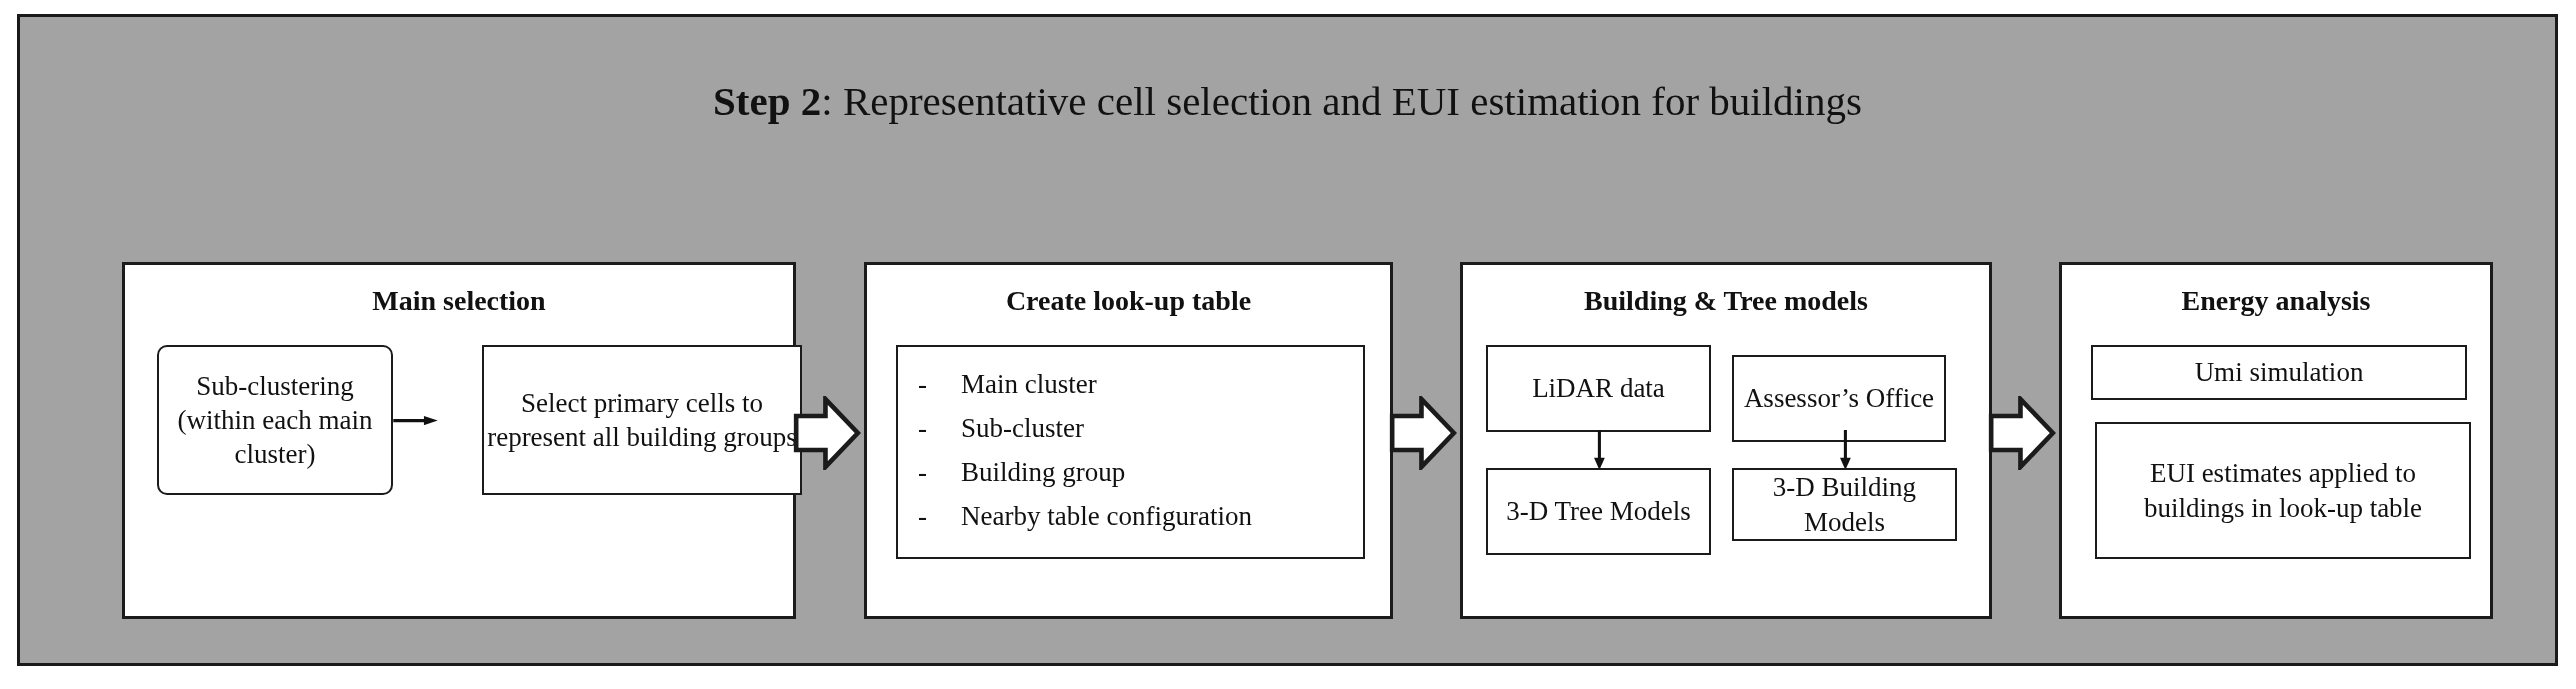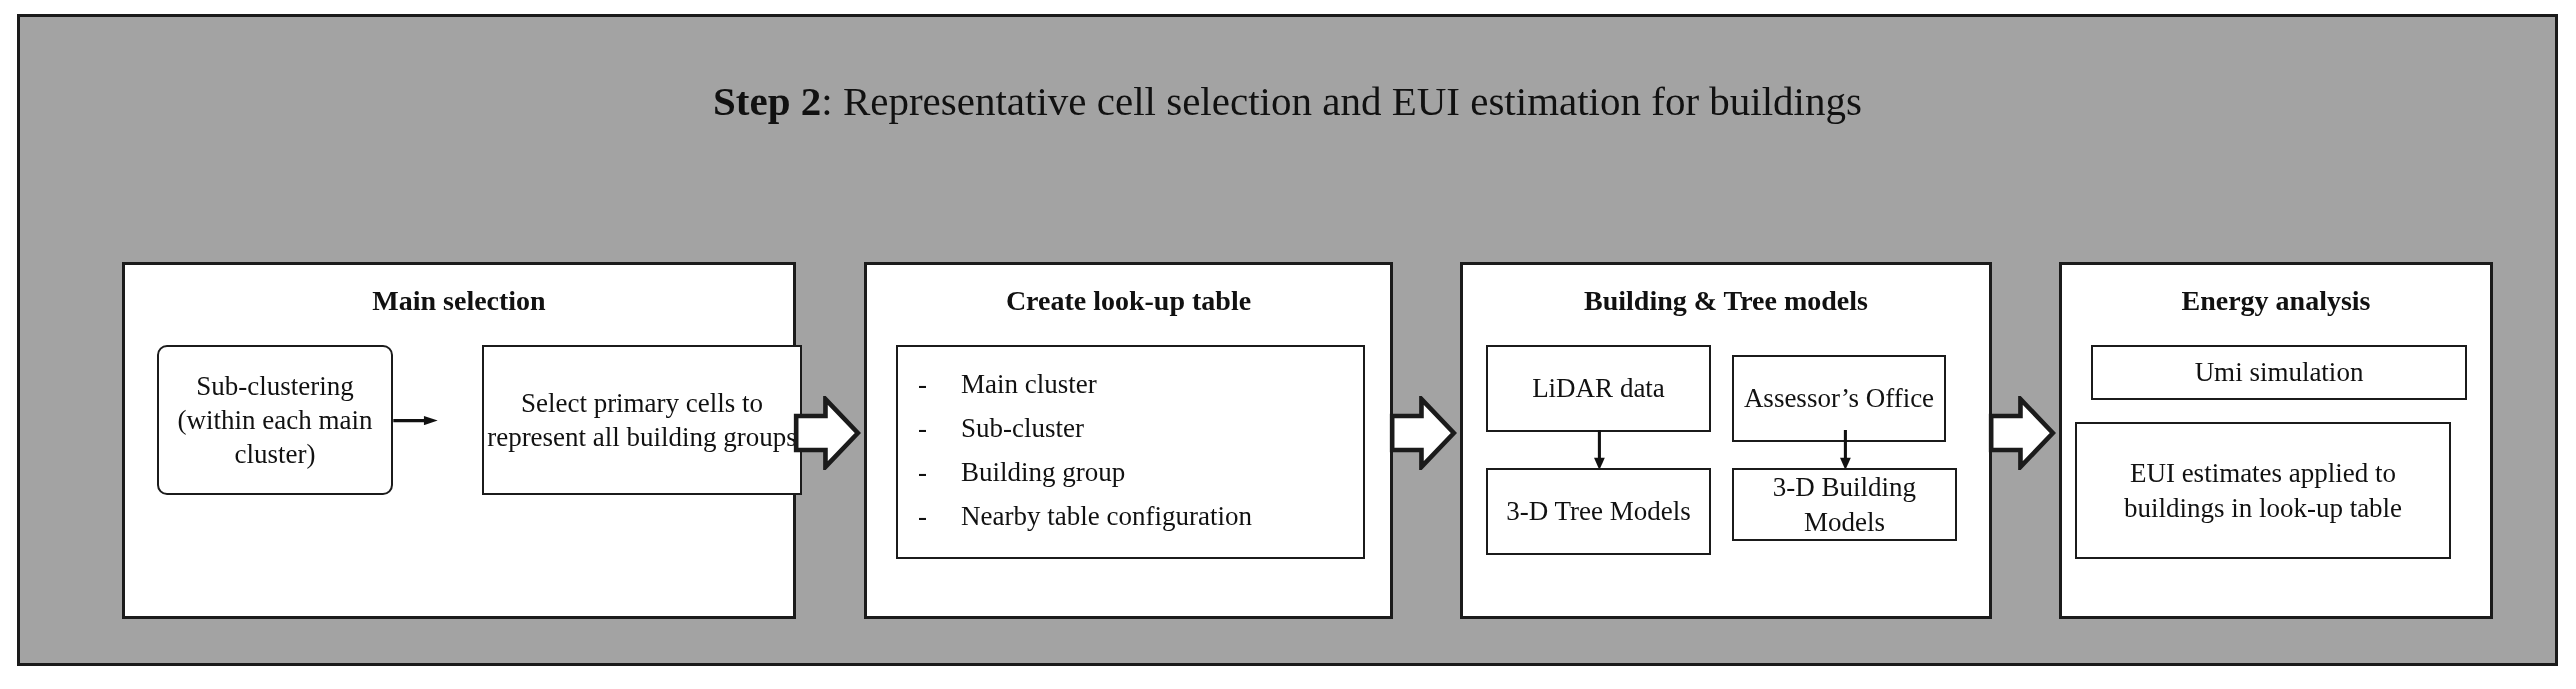--- a/index.html
+++ b/index.html
@@ -141,21 +141,21 @@
   .down-arrow {
     position: absolute;
     width: 10.8px;
     height: 40px;
   }
   #arrow-lidar-to-tree    { left: 131px; top: 165px; }
   #arrow-assessor-to-bldg { left: 377px; top: 165px; }
 
   
   #box-umi-simulation { left: 29px; top: 80px; width: 376px; height: 55px; }
-  #box-eui-estimates  { left: 13px; top: 157px; width: 376px; height: 137px; }
+  #box-eui-estimates  { left: 33px; top: 157px; width: 376px; height: 137px; }
 
   
   .stage-chevron {
     position: absolute;
     top: 148px;
     width: 68px;
     height: 74px;
   }
   #chevron-1 { left: 688px;  }
   #chevron-2 { left: 1284px; }

